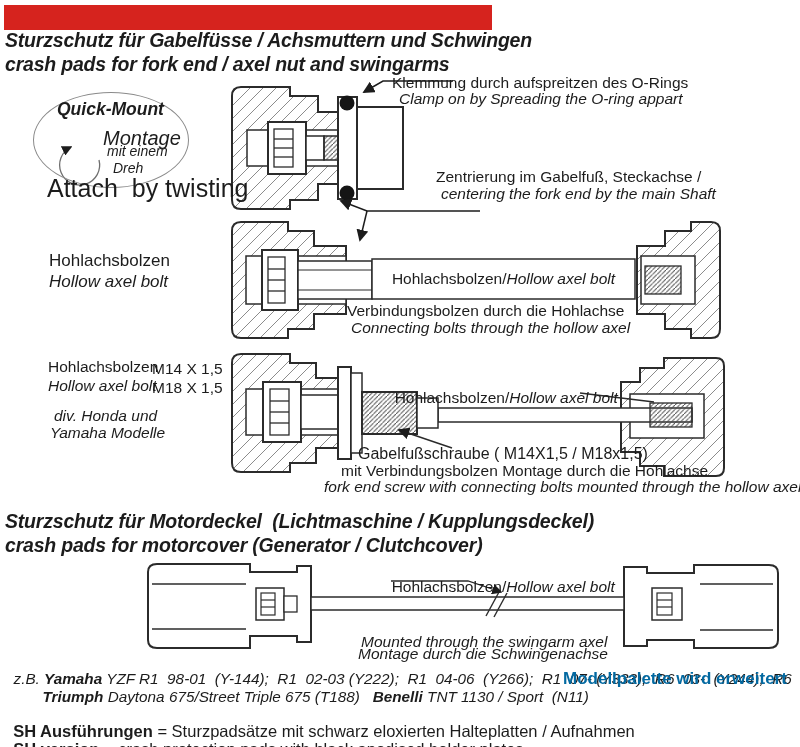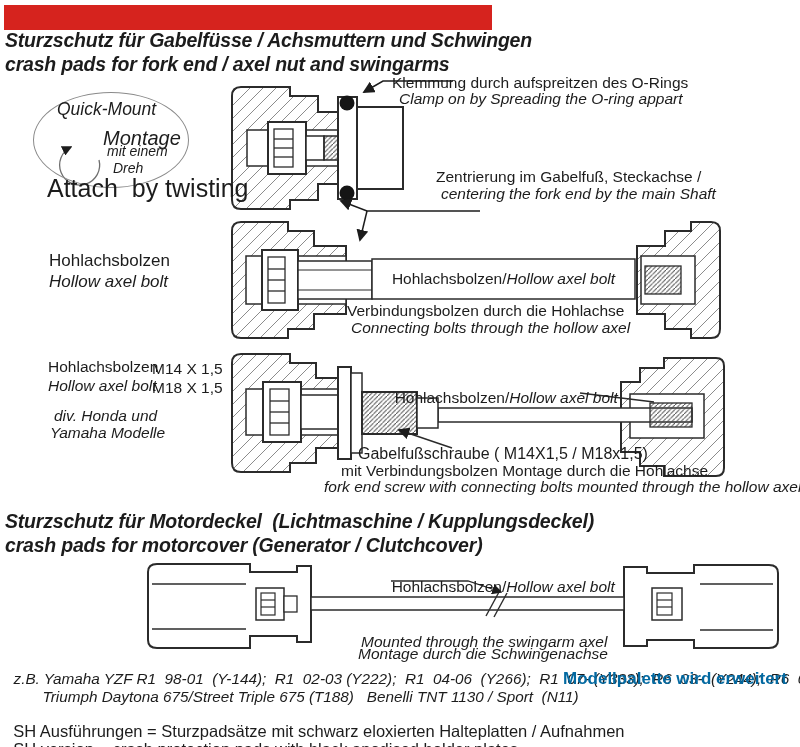--- a/index.html
+++ b/index.html
@@ -2,21 +2,21 @@
 <html><head>
 <meta charset="utf-8">
 <style>
   html,body{margin:0;padding:0;}
   body{
     width:800px;height:747px;position:relative;background:#ffffff;
     font-family:"Liberation Sans",sans-serif;color:#1c1c1c;overflow:hidden;
   }
   .t{position:absolute;white-space:pre;line-height:1.12;font-size:15.5px;}
   .i{font-style:italic}
-  .b{font-weight:normal}
+  .b{font-weight:bold}
   .h{font-size:19.5px;font-weight:bold;font-style:italic;letter-spacing:-0.2px}
   .redbar{
     position:absolute;left:4px;top:5px;width:488px;height:25px;background:#d6231e;
     color:#ffffff;font-size:18.5px;font-weight:bold;line-height:25px;padding-left:27px;
     box-sizing:border-box;white-space:pre;
   }
   .ellipse{
     position:absolute;left:33px;top:92px;width:154px;height:94px;
     border:1.5px solid #8a8a8a;border-radius:50%;
   }

